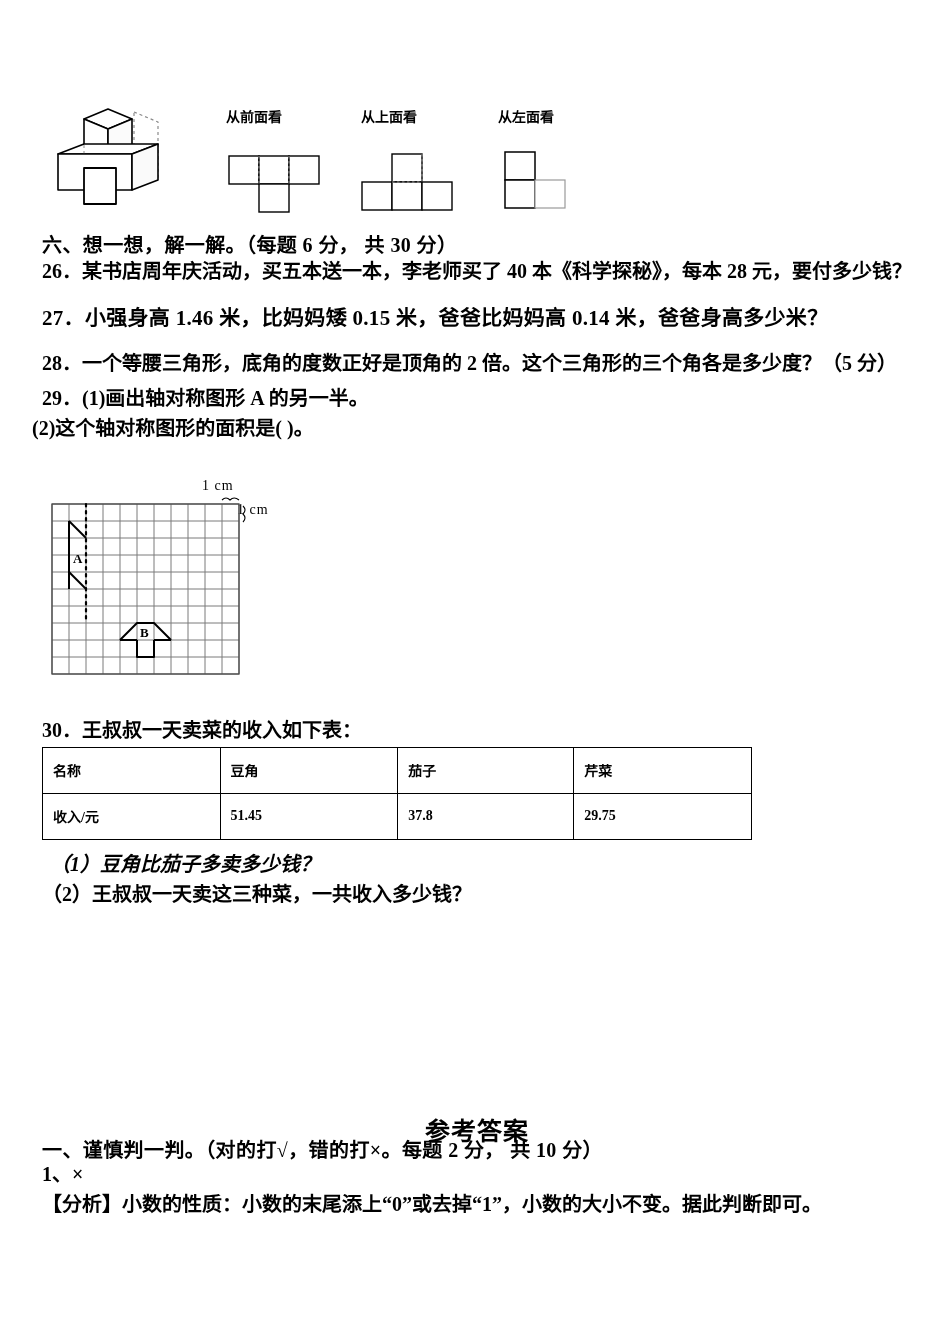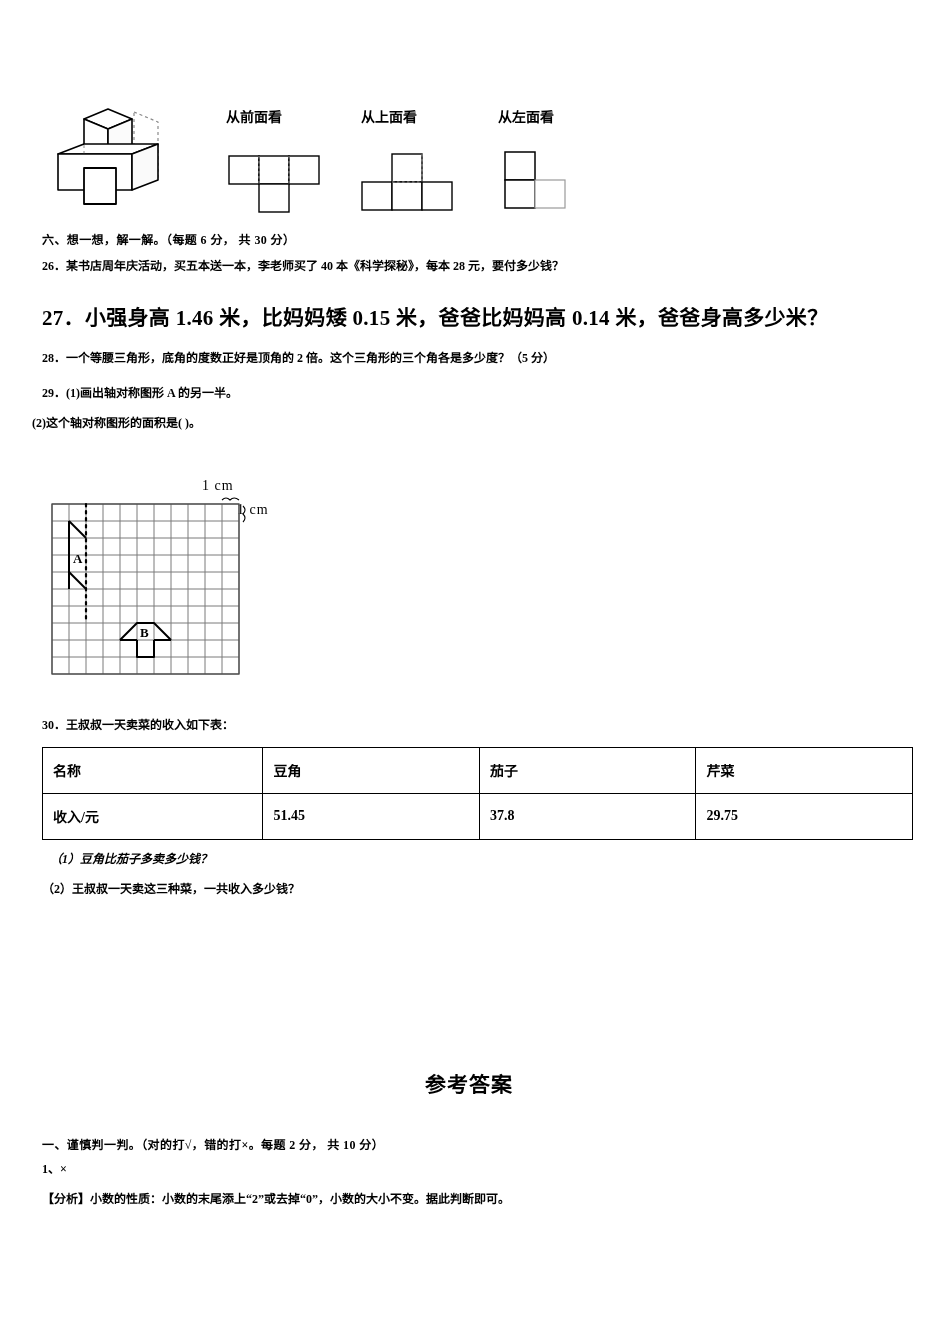--- a/index.html
+++ b/index.html
@@ -23,31 +23,32 @@
   }
 
   
   .txt {
     position: absolute;
     white-space: nowrap;
     line-height: 1.25;
     font-family: "Liberation Serif", "DejaVu Serif", serif;
     color: #000;
   }
-  .t14 { font-size: 12px; }
+  .t14 { font-size: 20px; }
   .bold { font-weight: bold; }
   .big {
     font-size: 21px;
     font-weight: bold;
     letter-spacing: .3px;
   }
   .title-ans {
-    font-size: 21px;
+    font-size: 25px;
     font-weight: bold;
     letter-spacing: 1px;
+    margin-top: 44px;
   }
 
   
   #figures-row {
     position: absolute;
     left: 0; top: 78px;
     width: 950px; height: 140px;
   }
   .view-label {
     position: absolute;
@@ -70,21 +71,21 @@
     font-family: "Liberation Serif", "DejaVu Serif", serif;
     letter-spacing: 1px;
     white-space: nowrap;
   }
 
   
   #income-table {
     position: absolute;
     left: 42px;
     top: 747px;
-    width: 871px;
+    width: 710px;
     border-collapse: collapse;
     font-family: "Liberation Serif", "DejaVu Serif", serif;
     font-size: 14px;
   }
   #income-table td {
     border: 1px solid #000;
     padding: 11px 10px 12px 10px;
     height: 22px;
     vertical-align: middle;
     font-weight: bold;
@@ -264,15 +265,15 @@
   <div class="txt t14 bold" style="left:50px; top:852px;font-style:italic;">（1）豆角比茄子多卖多少钱？</div>
 
   <div class="txt t14 bold" style="left:42px; top:882px;">（2）王叔叔一天卖这三种菜，一共收入多少钱？</div>
 
   <div class="txt title-ans" style="left:425px; top:1072px;">参考答案</div>
 
   <div class="txt t14 bold" style="left:42px; top:1138px; letter-spacing:.4px;">一、谨慎判一判。（对的打√，错的打×。每题 2 分， 共 10 分）</div>
 
   <div class="txt t14 bold" style="left:42px; top:1162px;">1、×</div>
 
-  <div class="txt t14 bold" style="left:42px; top:1192px;">【分析】小数的性质：小数的末尾添上“2”或去掉“0”，小数的大小不变。据此判断即可。</div>
+  <div class="txt t14 bold" style="left:42px; top:1192px;">【分析】小数的性质：小数的末尾添上“0”或去掉“1”，小数的大小不变。据此判断即可。</div>
 
 </div>
 
 </body></html>

